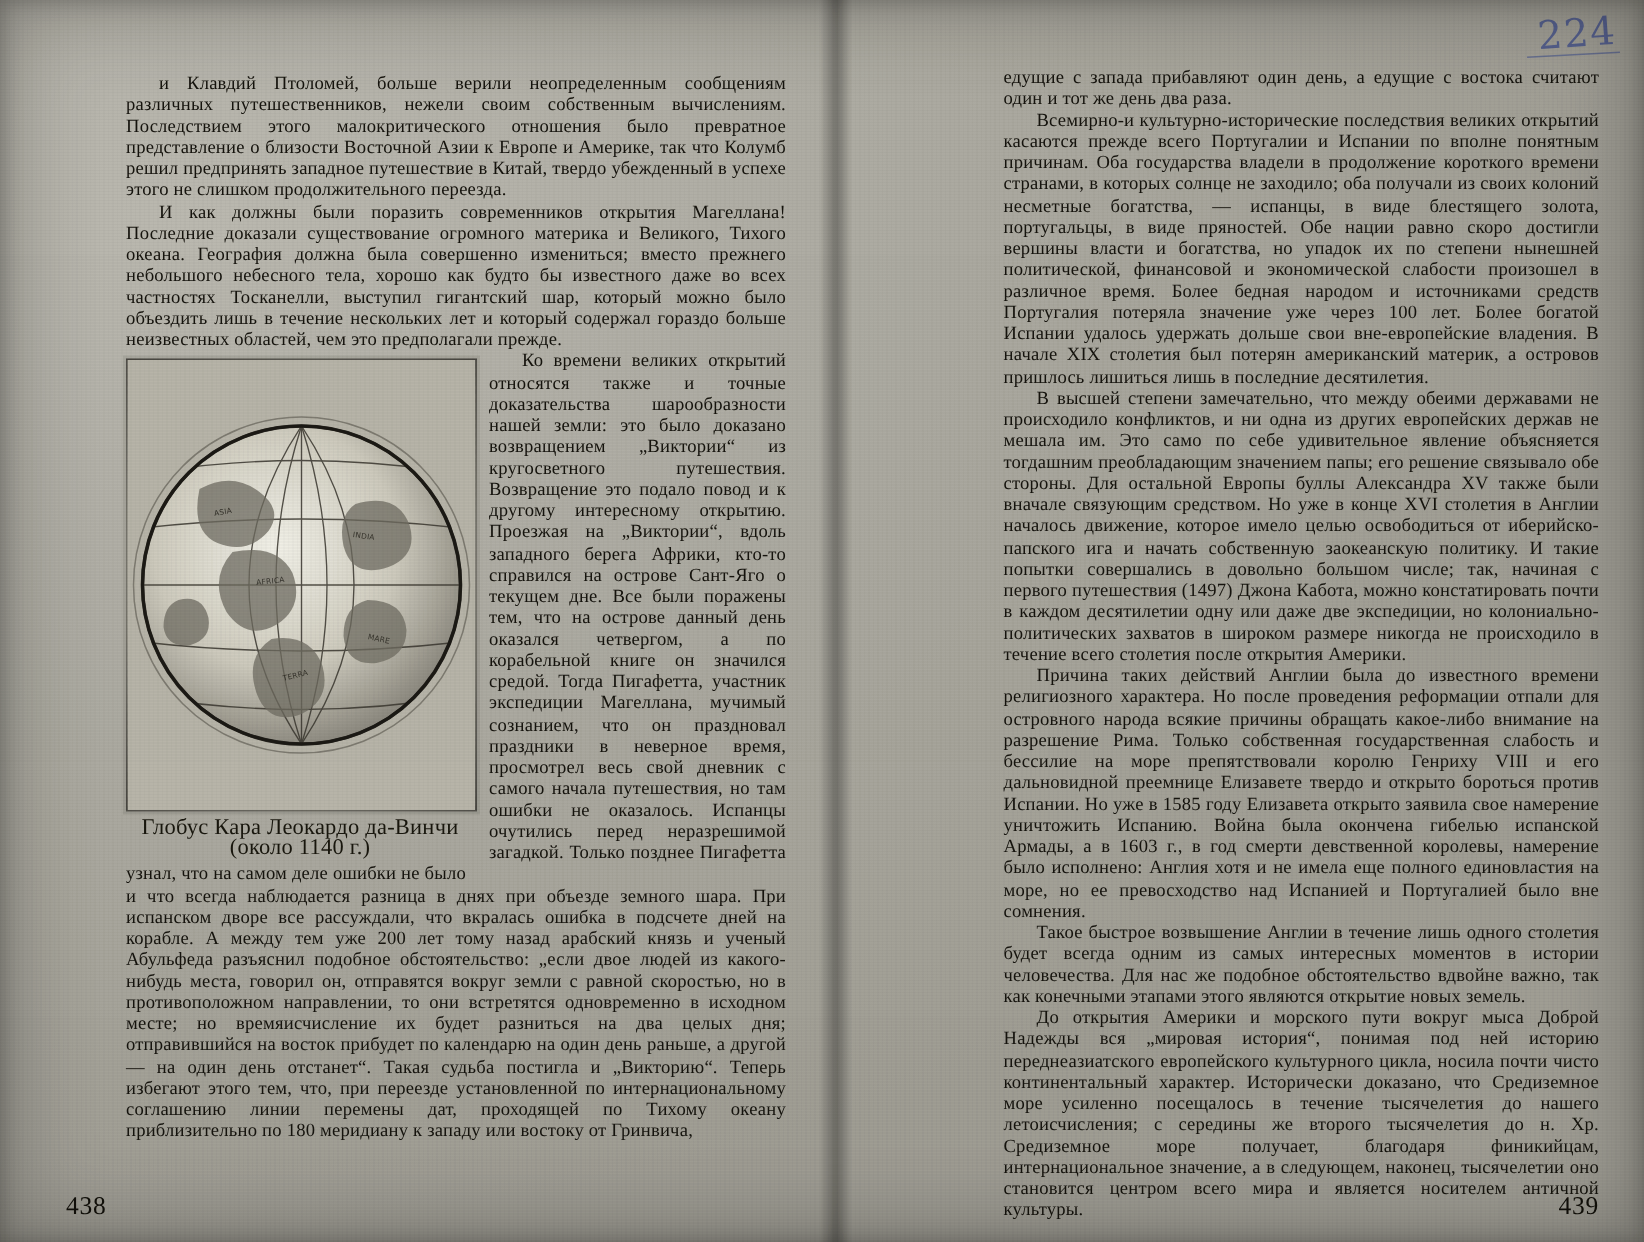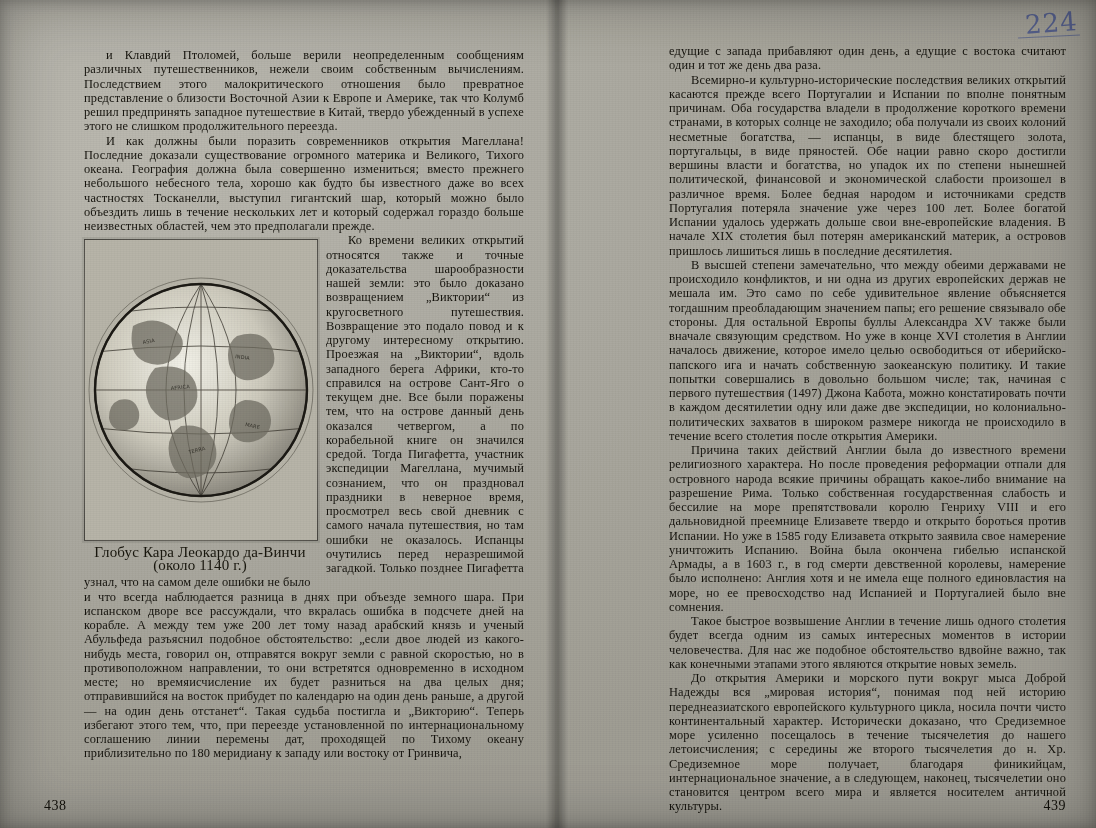--- a/index.html
+++ b/index.html
@@ -80,21 +80,21 @@
     opacity:.7;
   }
   .globe-svg{position:absolute;left:0;top:0;}
   .caption{
     text-align:center;font-size:15px;line-height:12.4px;
     margin-top:5px;color:#1a180f;text-indent:0;
   }
 
   
   .folio{
-    position:absolute;bottom:14px;font-size:14px;color:#14120c;letter-spacing:.5px;
+    position:absolute;bottom:14px;font-size:17px;color:#14120c;letter-spacing:.5px;
   }
   .folio.lf{left:44px;}
   .folio.rf{right:30px;margin-top:12px;}
 
   
   .archive-num{
     position:absolute;top:8px;right:18px;
     font-family:"DejaVu Serif", serif;
     font-size:26px;color:#3b4a8a;opacity:.72;
     transform:rotate(-4deg);

